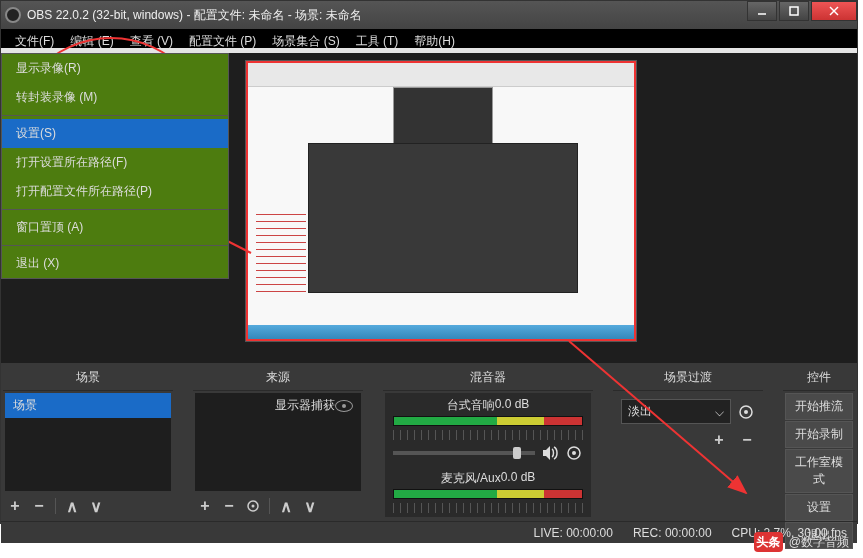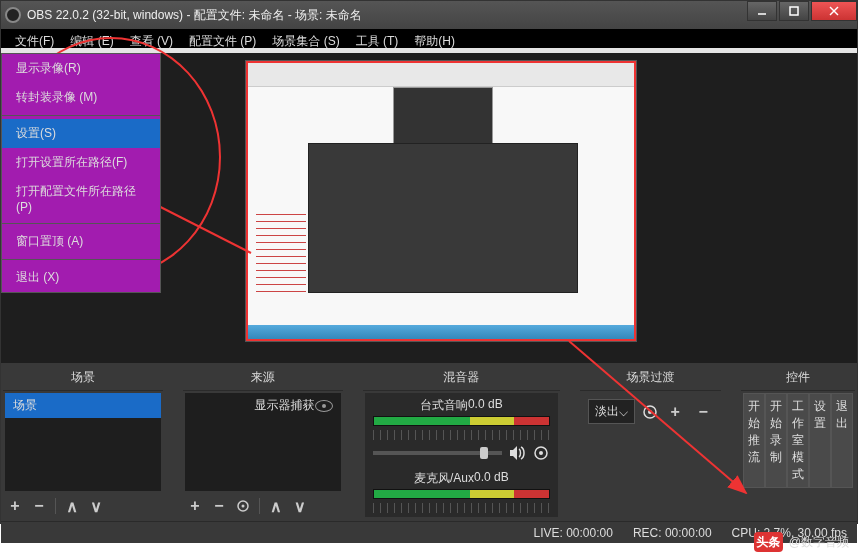--- a/index.html
+++ b/index.html
@@ -8,21 +8,21 @@
 .titlebar{height:28px;background:linear-gradient(#555,#444);display:flex;align-items:center;padding:0 4px;position:relative}
 .titlebar-icon{width:16px;height:16px;background:#222;border-radius:50%;margin-right:6px;border:2px solid #888}
 .titlebar-text{flex:1;color:#eee}
 .win-btns{display:flex;gap:2px;position:absolute;right:0;top:0}
 .win-btn{width:30px;height:20px;background:linear-gradient(#666,#444);border:1px solid #333;display:flex;align-items:center;justify-content:center;cursor:pointer}
 .win-btn.close{background:linear-gradient(#e55,#c33);width:46px}
 .win-btn svg{width:10px;height:10px}
 .menubar{height:24px;background:#000000;display:flex;padding:0 6px;border-bottom:5px solid #e5e5e5}
 .menu-item{padding:4px 8px;cursor:pointer}
 .content{position:relative;height:310px;background:#1e1e1e}
-.dropdown{position:absolute;top:0;left:0;width:160px;background:#a21caf;border:1px solid #555;z-index:10}
+.dropdown{position:absolute;top:0;left:0;width:228px;background:#4d7c0f;border:1px solid #555;z-index:10}
 .dd-item{padding:6px 14px;cursor:pointer}
 .dd-item.sel{background:#1a6bc7}
 .dd-sep{height:1px;background:#555;margin:3px 0}
 .preview{position:absolute;left:245px;top:8px;width:390px;height:280px;background:#fff;border:2px solid #e33;outline:1px solid #555}
 .preview-inner{width:100%;height:100%;background:#f8f8f8;position:relative;overflow:hidden}
 .fake-browser{position:absolute;top:0;left:0;right:0;height:24px;background:#e8e8e8;border-bottom:1px solid #ccc}
 .fake-thumb{position:absolute;top:24px;left:145px;width:100px;height:70px;background:#333;border:1px solid #999}
 .fake-obs{position:absolute;top:80px;left:60px;width:270px;height:150px;background:#393939;border:1px solid #222}
 .fake-lines{position:absolute;top:145px;left:8px;width:50px;height:90px;background:repeating-linear-gradient(transparent 0,transparent 6px,#c44 6px,#c44 7px)}
 .fake-taskbar{position:absolute;bottom:0;left:0;right:0;height:14px;background:linear-gradient(#5ad,#38b)}
@@ -41,21 +41,21 @@
 .eye::after{content:"";position:absolute;width:4px;height:4px;background:#999;border-radius:50%;top:3px;left:6px}
 .mixer-ch{padding:4px 8px}
 .mixer-top{display:flex;justify-content:center;margin-bottom:2px}
 .meter{height:10px;background:linear-gradient(90deg,#2a4 0%,#2a4 55%,#cc3 55%,#cc3 80%,#c33 80%);border:1px solid #111;margin-bottom:4px}
 .ticks{height:10px;background:repeating-linear-gradient(90deg,#555 0,#555 1px,transparent 1px,transparent 7px);margin-bottom:4px;font-size:8px;color:#888;padding-top:0}
 .mixer-ctrl{display:flex;align-items:center;gap:6px}
 .slider{flex:1;height:4px;background:#555;position:relative}
 .slider-h{position:absolute;right:14px;top:-4px;width:8px;height:12px;background:#ccc;border-radius:2px}
 .spk{width:18px;height:18px}
 .gear2{width:18px;height:18px}
-.trans-body{padding:8px;display:flex;flex-direction:row;gap:8px}
+.trans-body{padding:8px;display:flex;flex-direction:column;gap:8px}
 .trans-row{display:flex;align-items:center;gap:6px}
 .combo{flex:1;background:#222;border:1px solid #555;padding:3px 6px;display:flex;justify-content:space-between;align-items:center}
 .ctrl-btn{background:#4a4a4a;border:1px solid #555;padding:4px;text-align:center;cursor:pointer;margin-bottom:1px}
 .statusbar{height:22px;background:#393939;display:flex;align-items:center;justify-content:flex-end;gap:20px;padding:0 10px;border-top:1px solid #2a2a2a}
 .watermark{position:absolute;bottom:6px;right:14px;display:flex;align-items:center;gap:6px;color:#888;z-index:20}
 .wm-logo{width:29px;height:20px;background:#d33;border-radius:4px;display:flex;align-items:center;justify-content:center;color:#fff;font-weight:bold}
 </style>
 </head>
 <body>
 
@@ -225,21 +225,21 @@
         </div>
         <div class="trans-row" style="justify-content:flex-end;gap:12px">
           <div class="tool-btn">+</div>
           <div class="tool-btn">−</div>
         </div>
       </div>
     </div>
 
     <div class="panel" style="flex:1">
       <div class="panel-h">控件</div>
-      <div style="padding:2px;display:flex;flex-direction:row">
+      <div style="padding:2px;display:flex;flex-direction:column">
         <div class="ctrl-btn">开始推流</div>
         <div class="ctrl-btn">开始录制</div>
         <div class="ctrl-btn">工作室模式</div>
         <div class="ctrl-btn">设置</div>
         <div class="ctrl-btn">退出</div>
       </div>
     </div>
   </div>
 
   <div class="statusbar">

